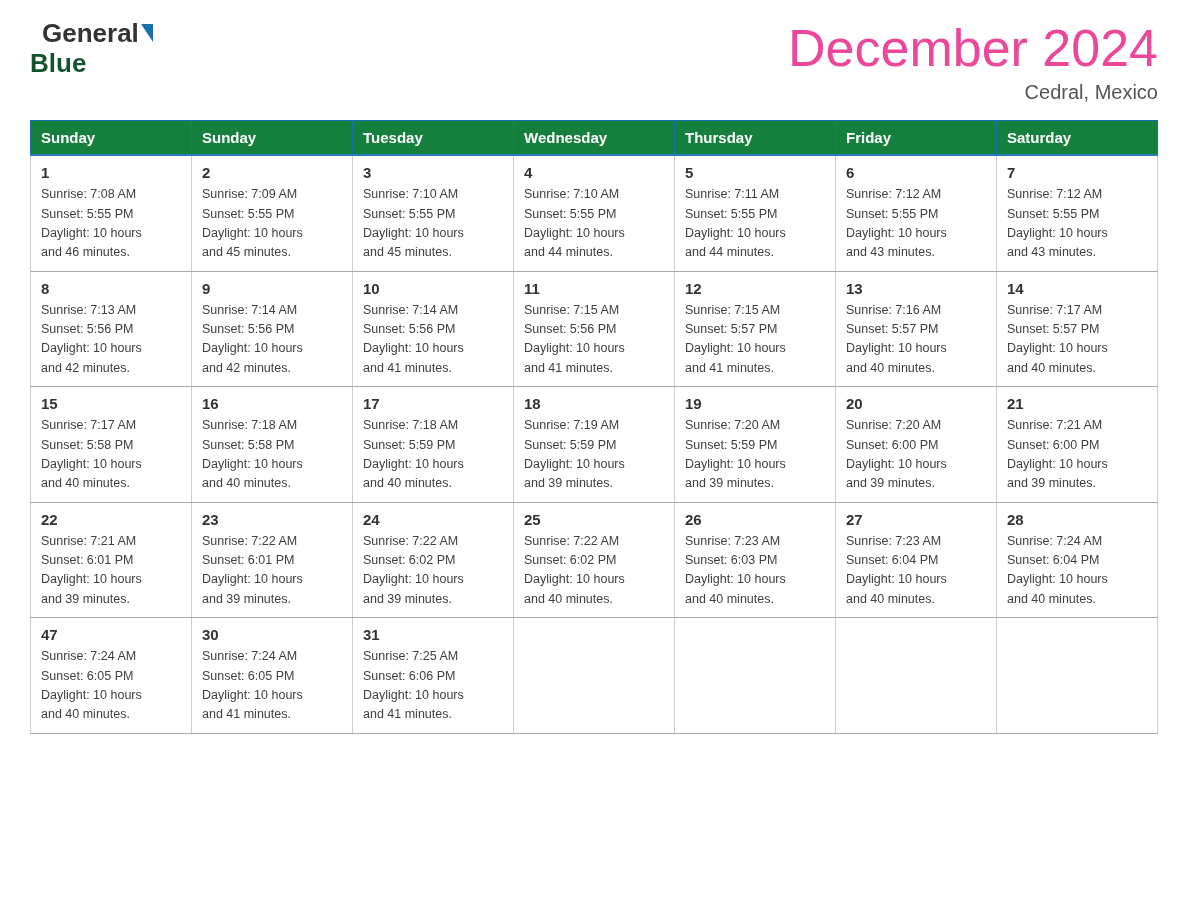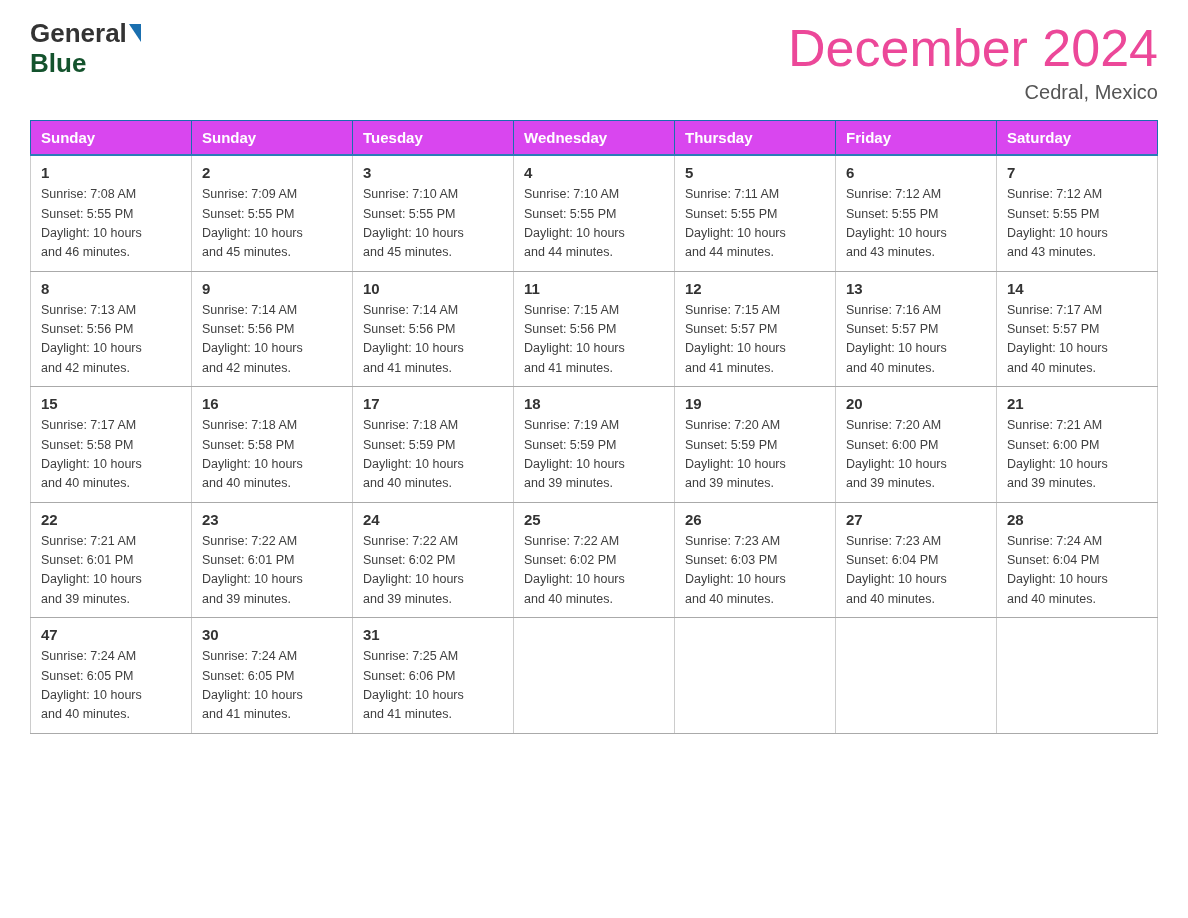--- a/index.html
+++ b/index.html
@@ -23,21 +23,21 @@
       align-items: flex-start;
     }
     .logo-text {
       display: flex;
       align-items: center;
       font-size: 26px;
       font-weight: bold;
       color: #333;
       line-height: 1;
     }
-    .logo-general { color: #333; }
+    .logo-general { color: #333; margin-left: 12px; }
     .logo-arrow {
       display: inline-block;
       width: 0;
       height: 0;
       border-left: 12px solid transparent;
       border-right: 0px solid transparent;
       border-top: 18px solid #1a6faf;
       margin-left: 2px;
       vertical-align: middle;
     }
@@ -60,21 +60,21 @@
       font-size: 20px;
       color: #555;
       margin-top: 4px;
     }
     table {
       width: 100%;
       border-collapse: collapse;
       table-layout: fixed;
     }
     thead tr th {
-      background: #d946ef;
+      background: #15803d;
       color: #fff;
       font-size: 15px;
       font-weight: bold;
       padding: 8px 10px;
       text-align: left;
       border: 1px solid #1a6faf;
     }
     tbody tr td {
       vertical-align: top;
       padding: 8px 10px;

